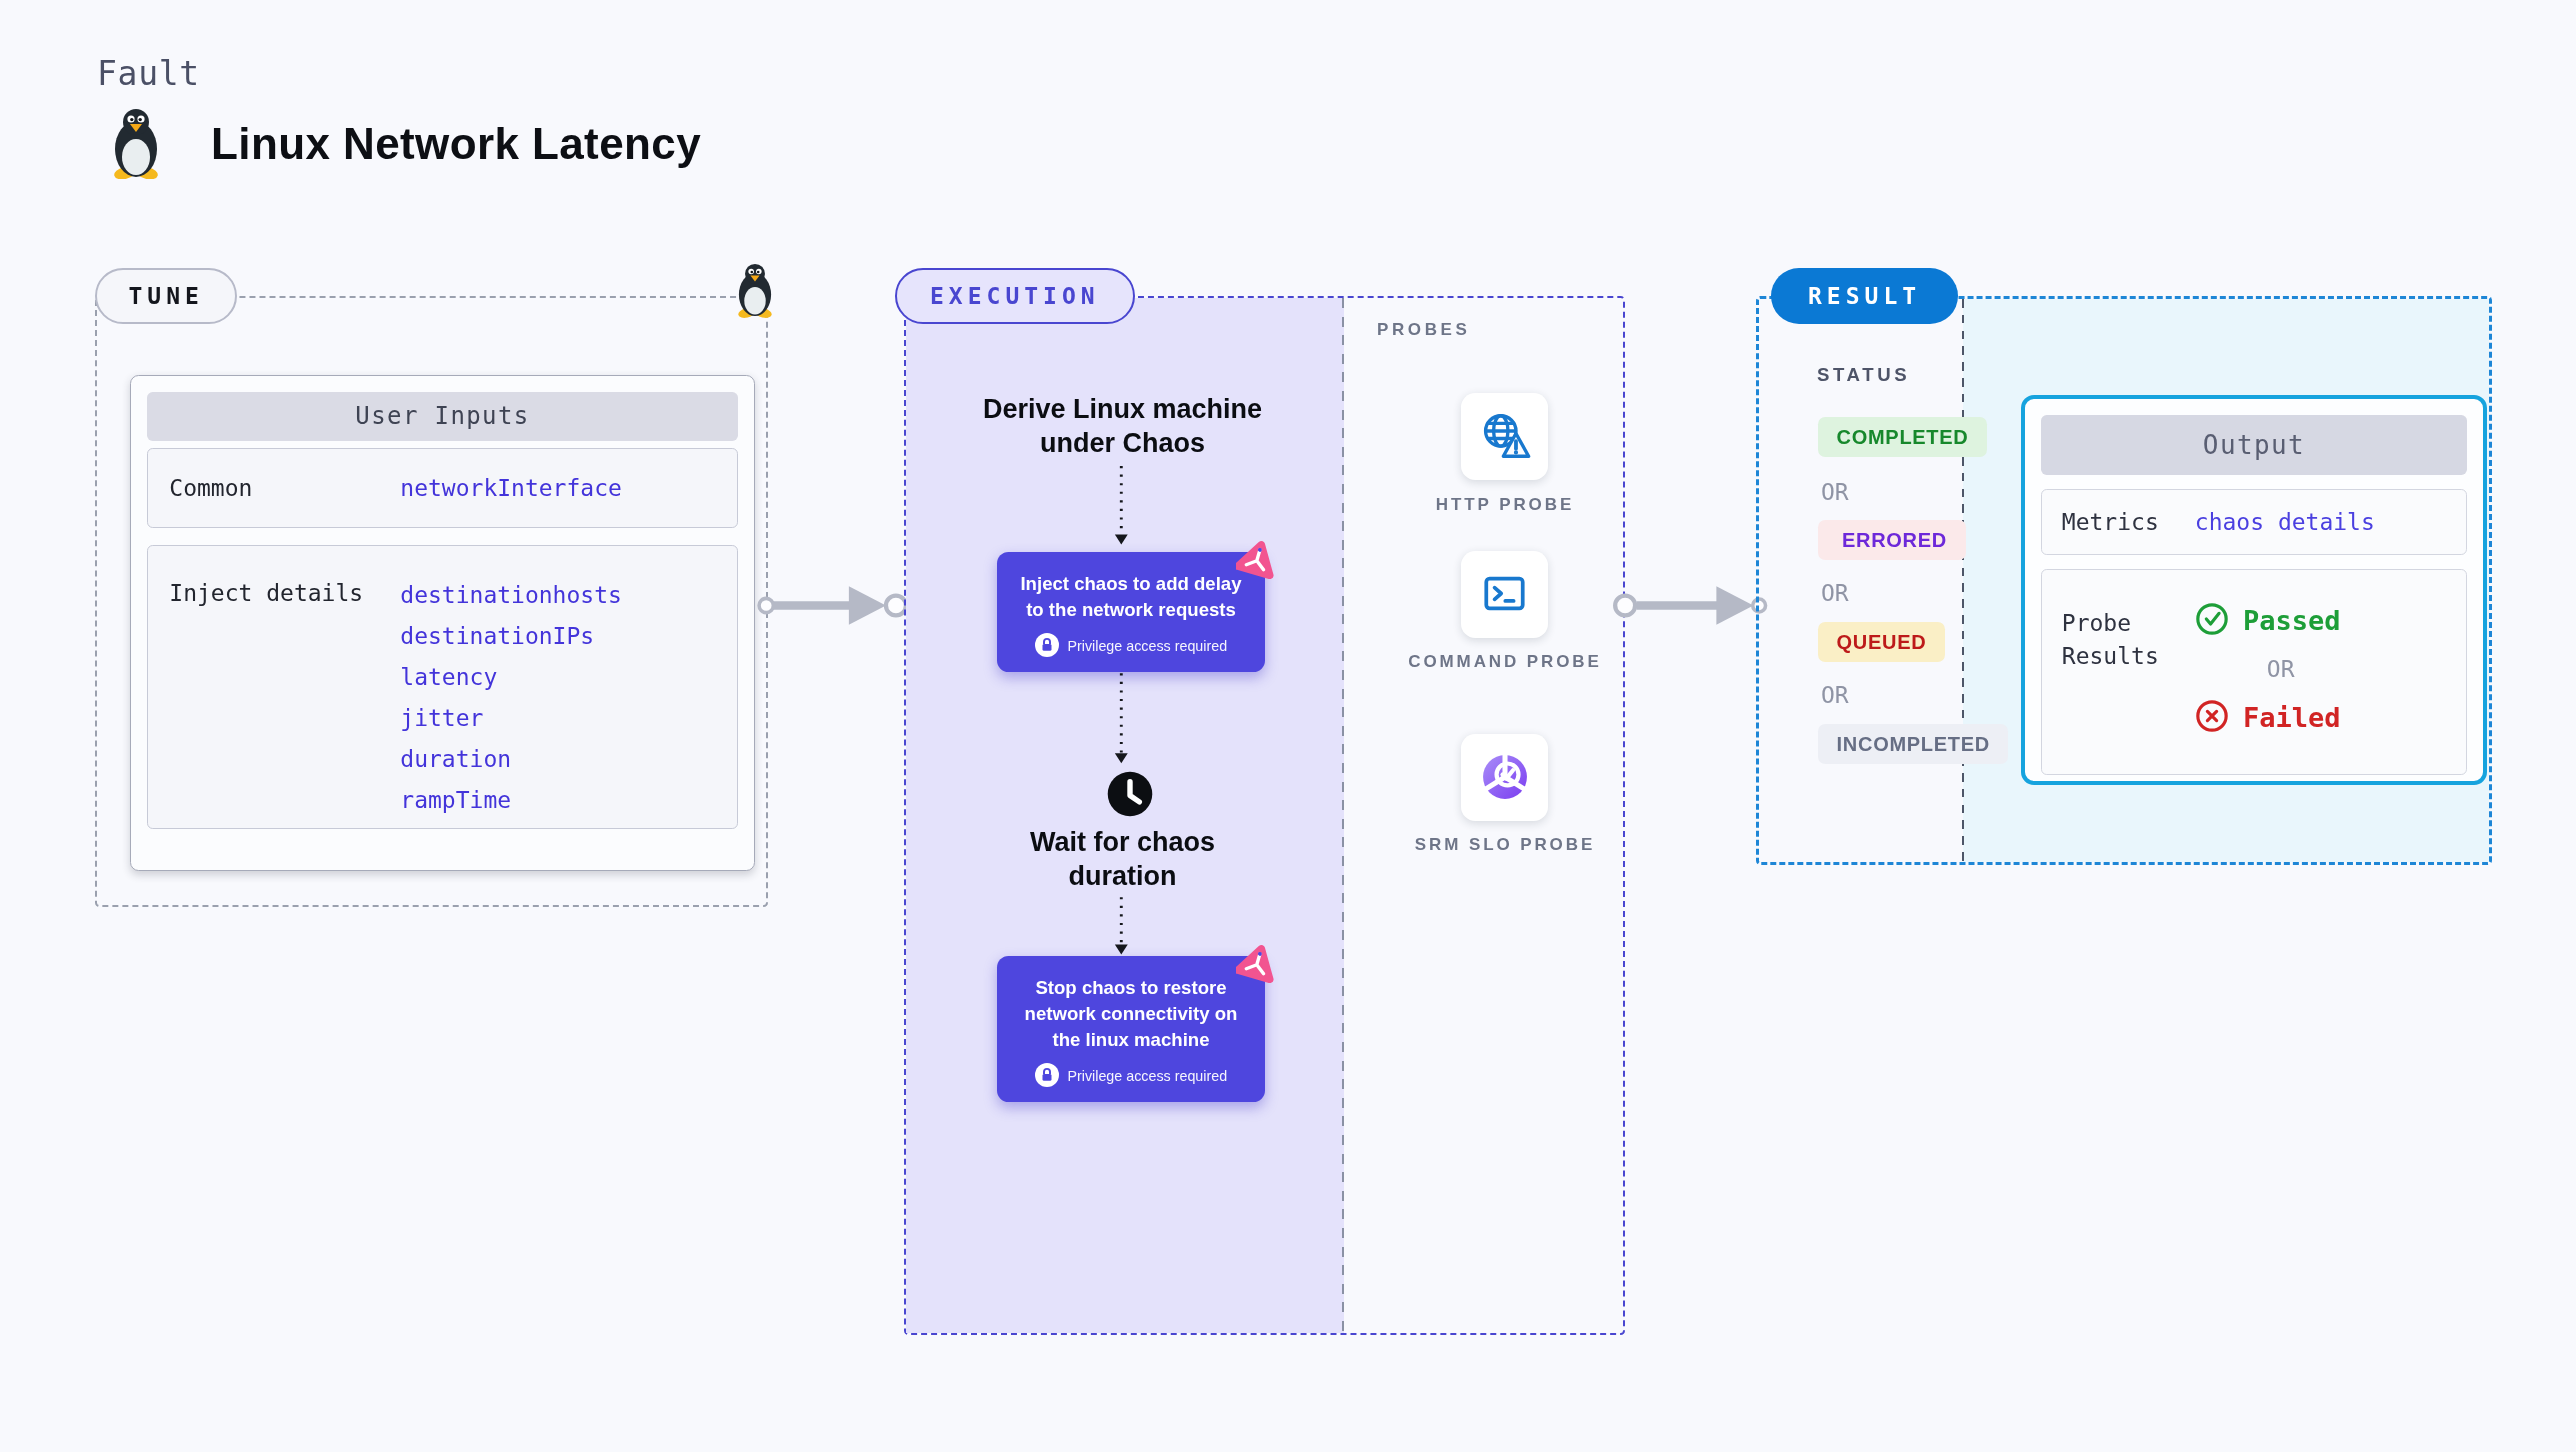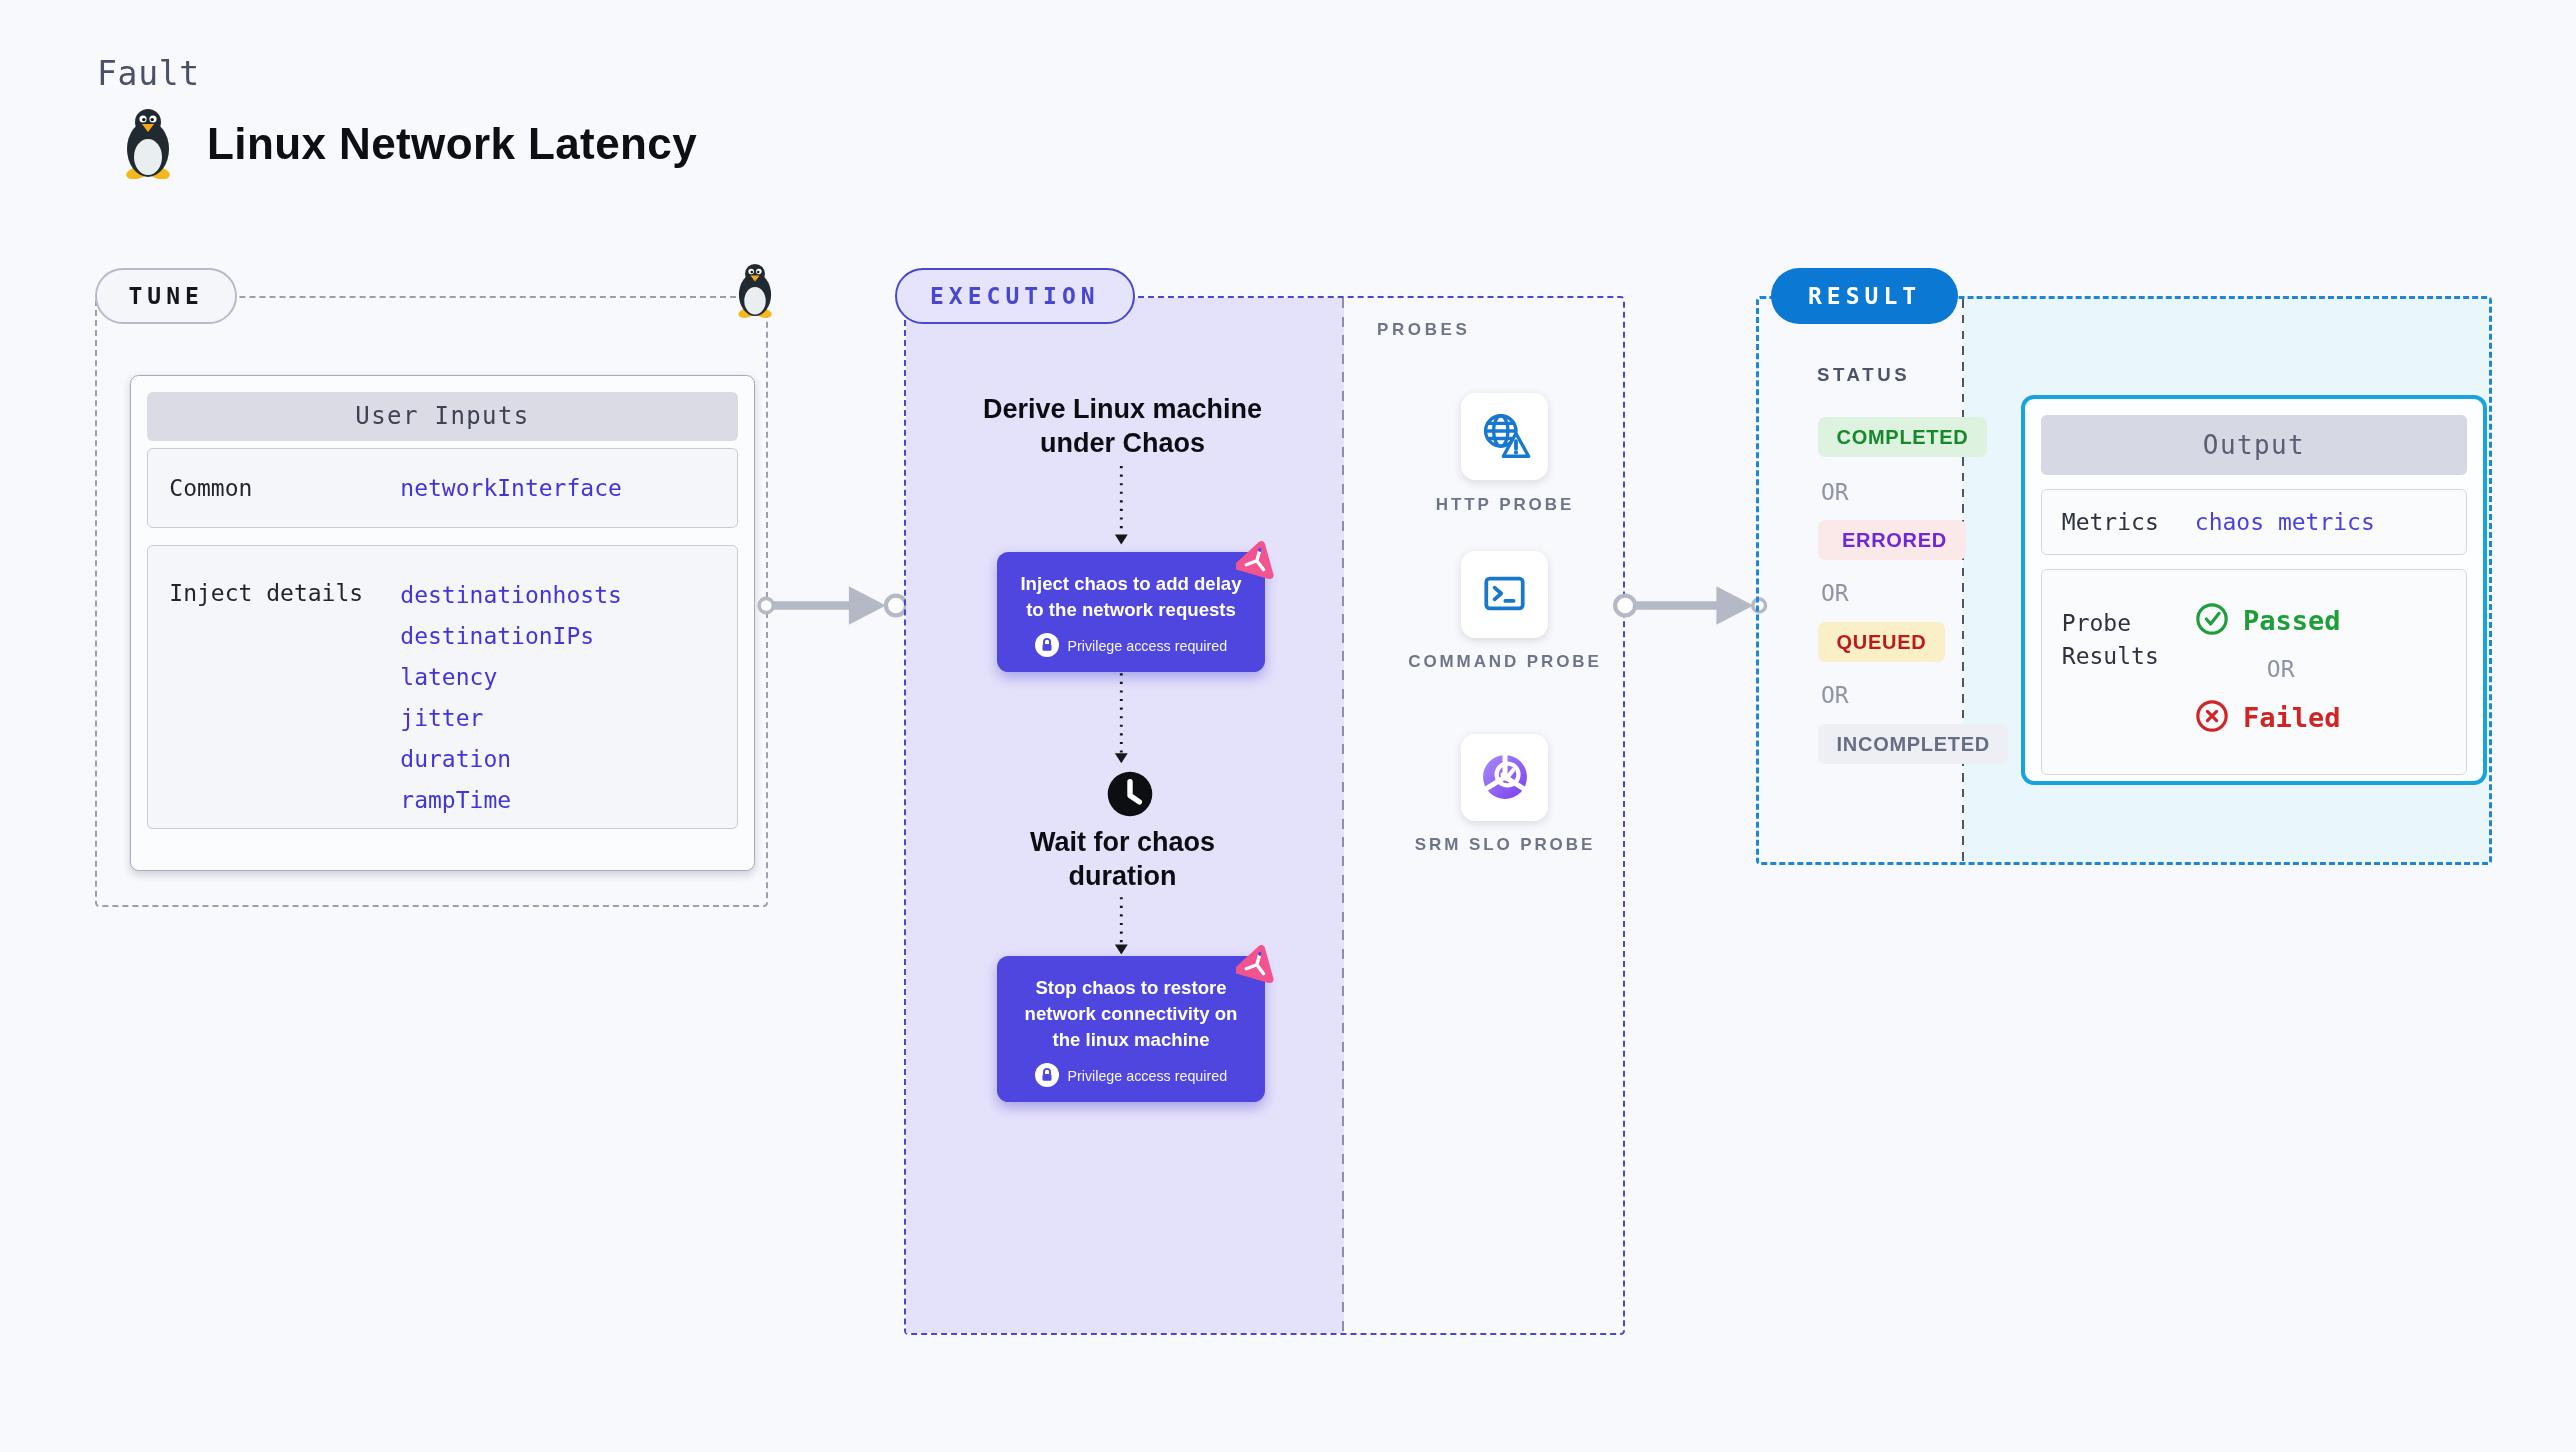--- a/index.html
+++ b/index.html
@@ -3,21 +3,21 @@
 <meta charset="utf-8">
 <style>
   * { margin:0; padding:0; box-sizing:border-box; }
   html,body { width:2576px; height:1452px; }
   body { background:#f8f9fd; font-family:"Liberation Sans", sans-serif; position:relative; overflow:hidden; }
   .mono { font-family:"DejaVu Sans Mono", monospace; }
   .abs { position:absolute; }
 
   
   .kicker { left:97px; top:54px; font-size:33px; color:#4b5066; letter-spacing:0.7px; }
-  .title-row { left:118px; top:107px; display:flex; align-items:center; gap:29px; }
+  .title-row { left:106px; top:107px; display:flex; align-items:center; gap:45px; }
   .page-title { font-size:44px; font-weight:bold; color:#0d0f14; letter-spacing:0.4px; }
 
   
   .tune-box   { left:95px;  top:296px; width:673px;  height:611px;  border:2.9px dashed #9aa0ae; border-radius:4.3px; }
   .exec-box   { left:904px; top:296px; width:721px; height:1039px; border:2.9px dashed #4946d0; border-radius:4.3px; }
   .result-box { left:1756px; top:296px; width:736px; height:569px;  border:3.6px dashed #1e86d6; border-radius:4.3px; }
   .exec-purple { position:absolute; left:0; top:0; bottom:0; width:438px; background:#e4e2fb; }
   .exec-divider { position:absolute; left:436px; top:0; bottom:0; width:2.1px;
      background-image:repeating-linear-gradient(to bottom,#8a91a4 0 10px,transparent 10px 18.6px); }
   .result-cyan { position:absolute; left:204px; top:0; bottom:0; right:0; background:#e9f6fc; }
@@ -306,21 +306,21 @@
 <div class="status-badge st-red" style="top:520px;">ERRORED</div>
 <div class="or-label" style="top:580px;">OR</div>
 <div class="status-badge st-amber" style="top:622px;">QUEUED</div>
 <div class="or-label" style="top:682px;">OR</div>
 <div class="status-badge st-gray" style="top:724px;">INCOMPLETED</div>
 
 <div class="abs output-card mono">
   <div class="output-header">Output</div>
   <div class="out-row metrics-row">
     <div class="out-label">Metrics</div>
-    <div class="out-value">chaos metrics</div>
+    <div class="out-value">chaos details</div>
   </div>
   <div class="out-row results-row">
     <div class="out-label" style="width:133px;">Probe Results</div>
     <div class="results-col">
       <div class="verdict-row">
         <span>
           <svg width="34" height="34" viewBox="0 0 48 48" fill="none">
             <circle cx="24" cy="24" r="20" stroke="#1d9e38" stroke-width="4.5"></circle>
             <path d="M16 24 l6 7 L34 16" stroke="#1d9e38" stroke-width="4.5" stroke-linecap="round" stroke-linejoin="round"></path>
           </svg>

